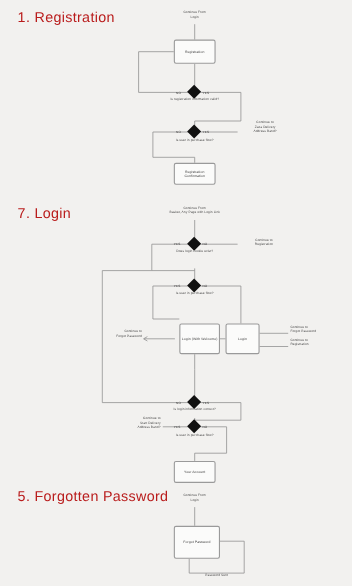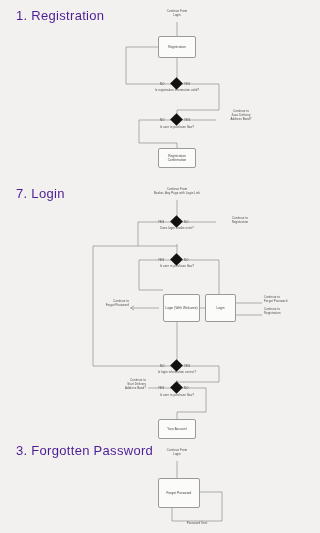--- a/index.html
+++ b/index.html
@@ -10,21 +10,21 @@
     color:#3a3a3a;
     overflow:hidden;
     position:relative;
   }
   #stage{position:absolute;left:0;top:0;width:320px;height:533px;}
   .section-title{
     position:absolute;
     font-family:"Liberation Sans", sans-serif;
     font-size:13px;
     font-weight:400;
-    color:#4c1d95;
+    color:#b91c1c;
     letter-spacing:.3px;
     white-space:nowrap;
   }
   svg.wires{position:absolute;left:0;top:0;width:320px;height:533px;overflow:visible;}
   svg.wires line, svg.wires path{stroke:#8e8e8e;stroke-width:.7;fill:none;}
   .node{
     position:absolute;
     background:#fbfbfa;
     border:.7px solid #9a9a9a;
     border-radius:2px;
@@ -134,21 +134,21 @@
     <line x1="177" y1="461" x2="177" y2="478"></line>
 
     <line x1="172" y1="508" x2="172" y2="521"></line>
     <line x1="172" y1="521" x2="222" y2="521"></line>
     <line x1="222" y1="521" x2="222" y2="492"></line>
     <line x1="222" y1="492" x2="200" y2="492"></line>
   </svg>
 
   <div class="section-title" style="left:16px;top:8px;">1. Registration</div>
   <div class="section-title" style="left:16px;top:186px;">7. Login</div>
-  <div class="section-title" style="left:16px;top:443px;">3. Forgotten Password</div>
+  <div class="section-title" style="left:16px;top:443px;">5. Forgotten Password</div>
 
   <div class="lbl c" style="left:177px;top:10px;width:70px;">Continue From
 Login</div>
 
   <div class="node" style="left:158px;top:36px;width:38px;height:22px;">
     <span>Registration</span>
   </div>
 
   <div class="diamond" style="left:172px;top:79px;"></div>
   <div class="yn" style="left:160px;top:82px;">NO</div>

